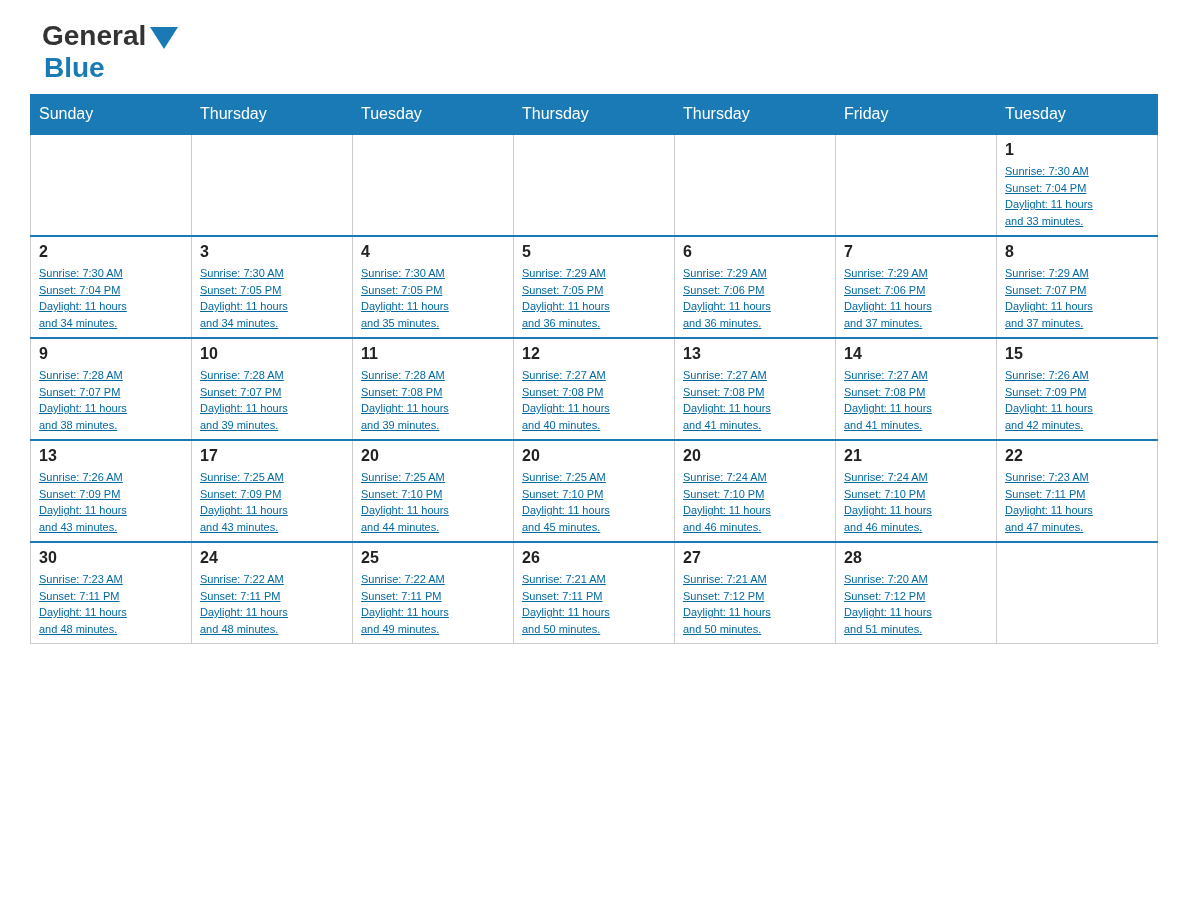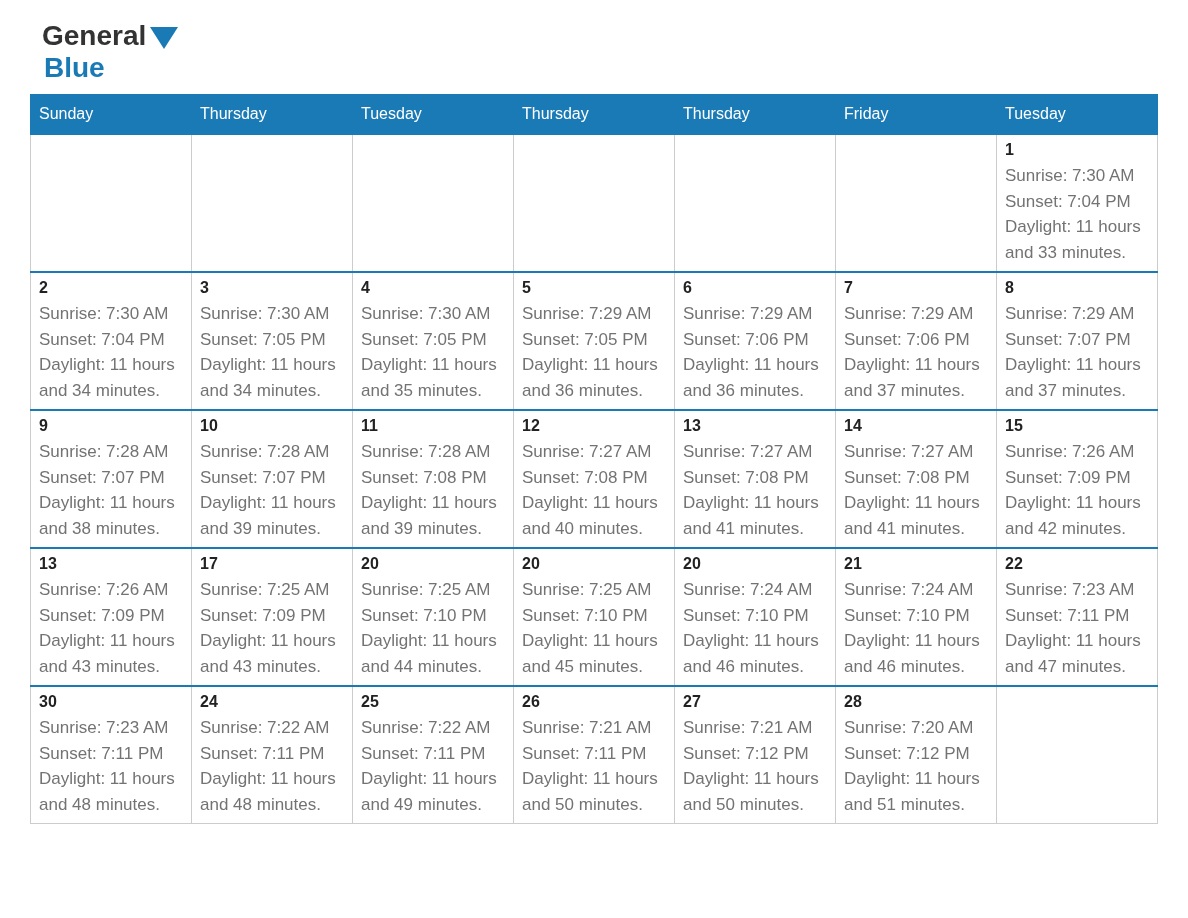--- a/index.html
+++ b/index.html
@@ -89,23 +89,24 @@
       border-top: 2px solid #1a7ab5;
     }
     .day-number {
       font-size: 16px;
       font-weight: bold;
       color: #222;
       margin-bottom: 4px;
       display: block;
     }
     .day-info {
-      font-size: 17px;
+      font-size: 11px;
       line-height: 1.5;
-      color: #737373;
+      color: #0369a1;
+      text-decoration: underline;
     }
     .empty-cell {
       background: #fff;
     }
   </style>
 </head>
 <body>
 
 <div class="header">
   <div class="logo">

